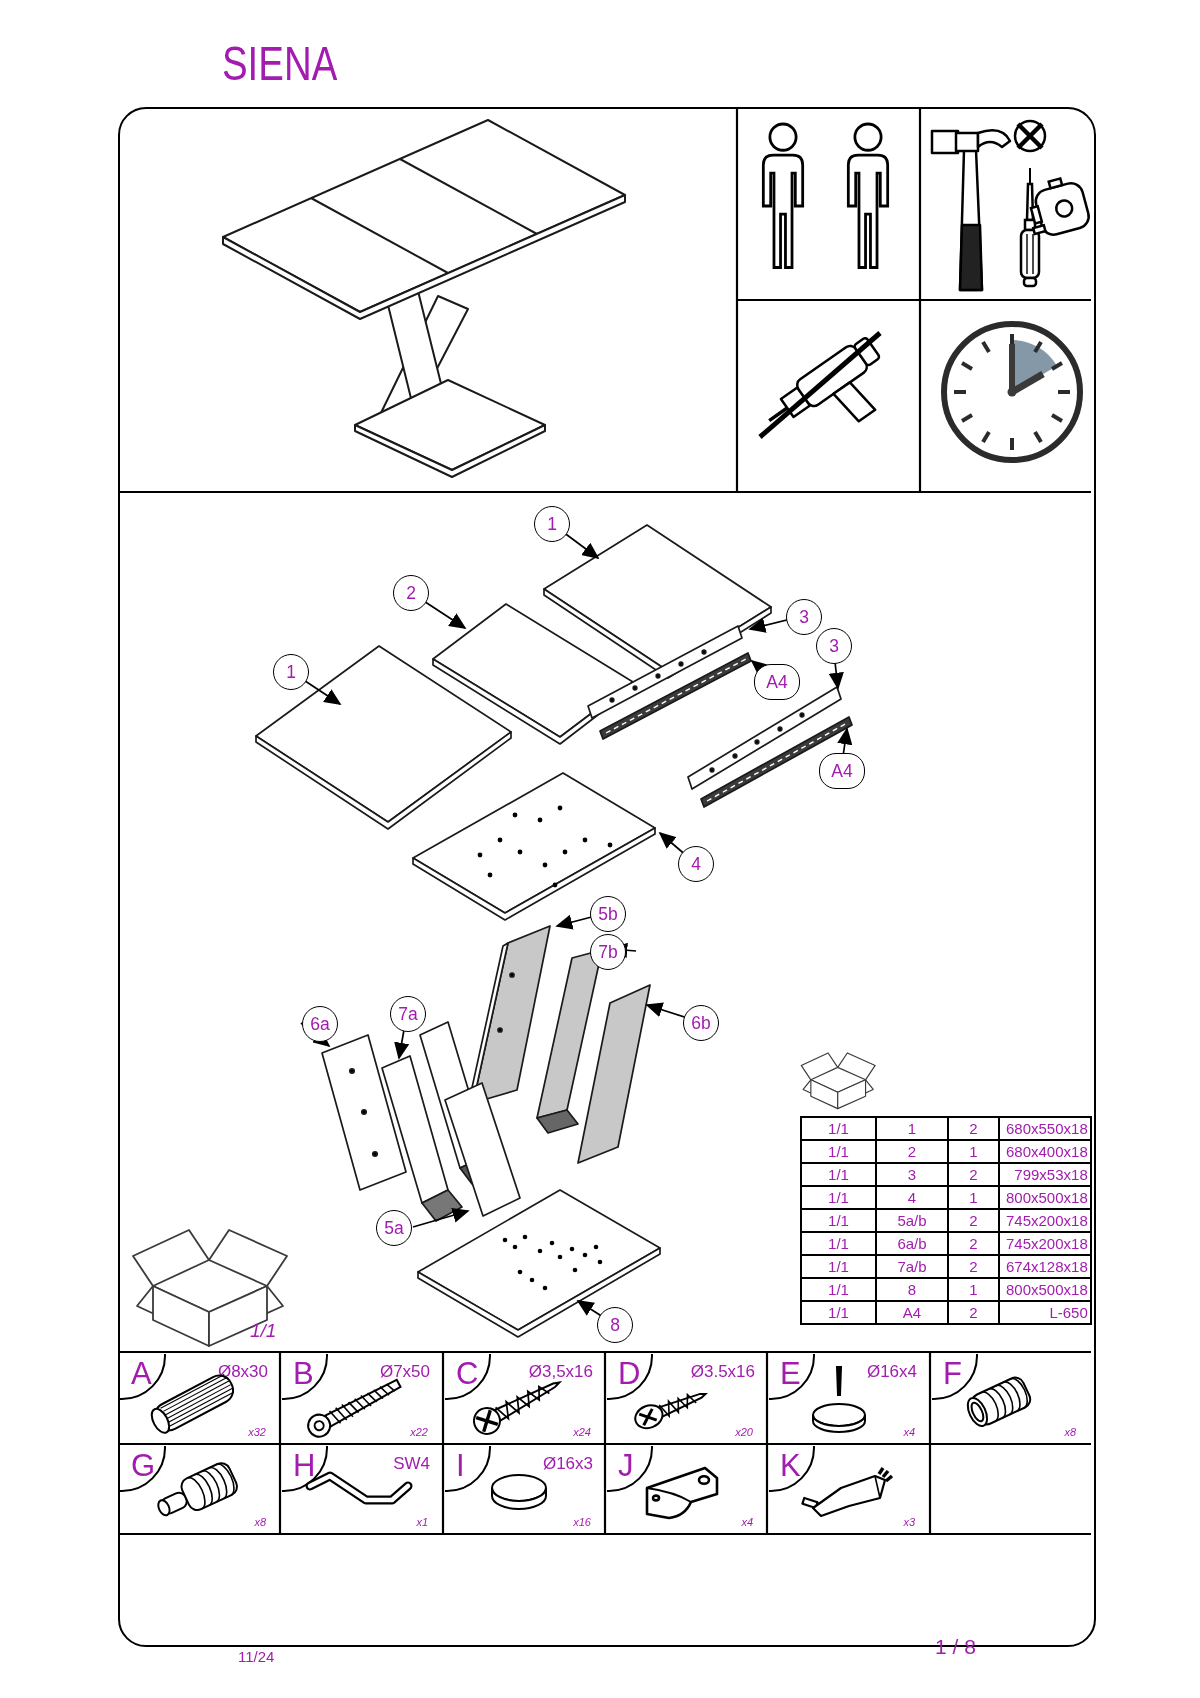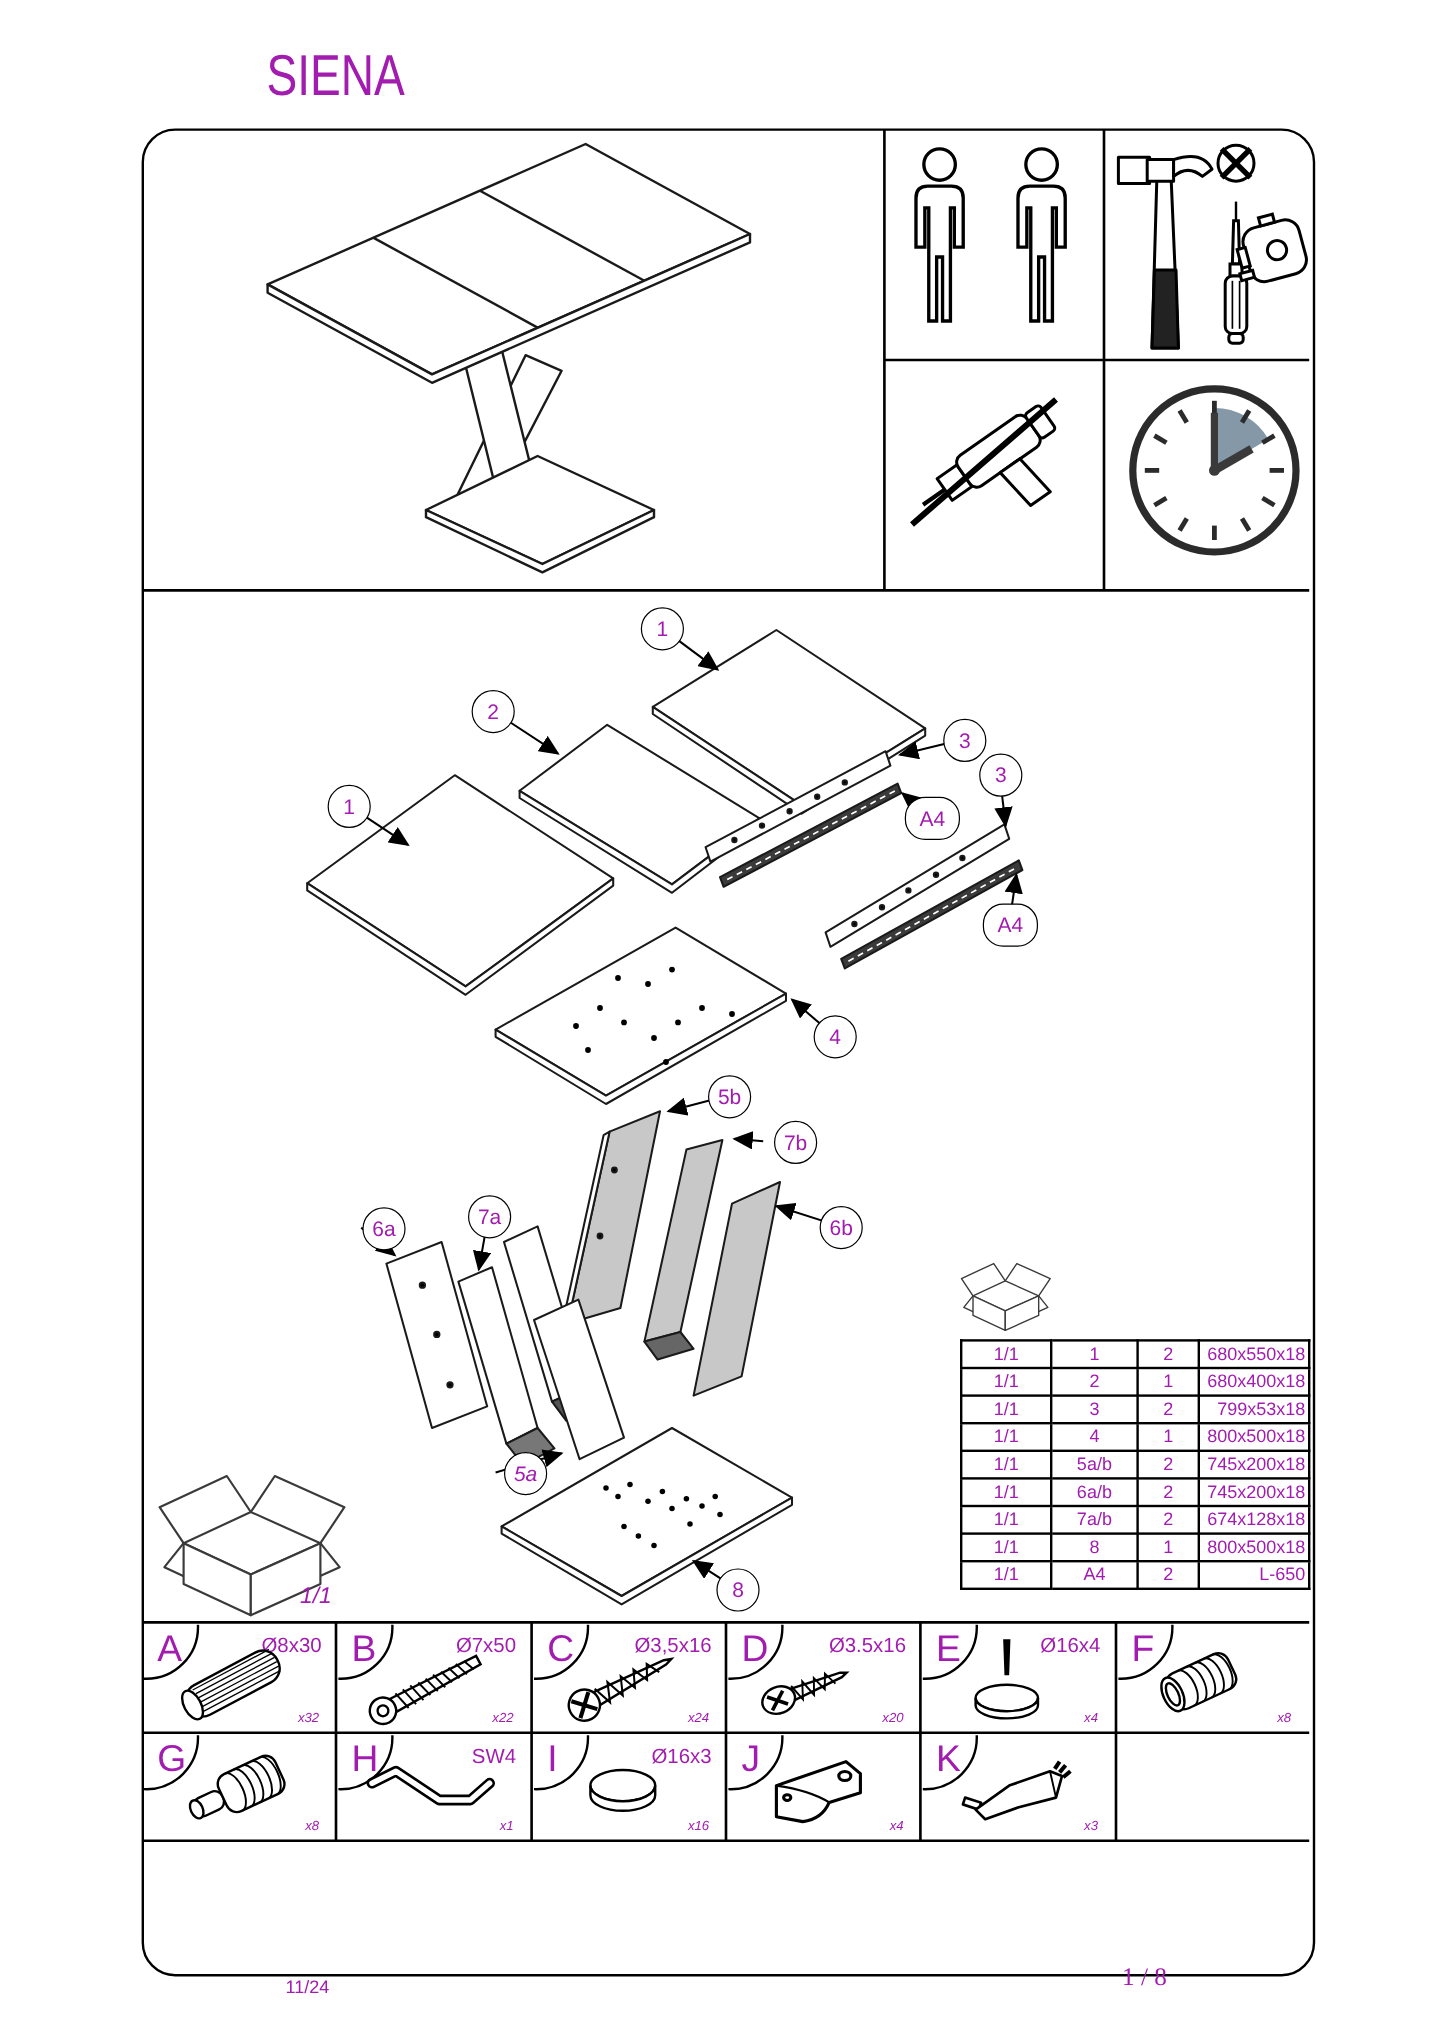--- a/index.html
+++ b/index.html
@@ -17,21 +17,21 @@
   table.parts{position:absolute;left:800px;top:1116px;z-index:3;border-collapse:collapse;background:#fff;}
   table.parts td{border:2px solid #000;height:21px;text-align:center;font-size:15px;padding:0 2px;}
   table.parts td.size{text-align:right;padding-left:6px;}
   .hwcell{position:absolute;z-index:2;overflow:hidden;}
   .hwcell .arc{position:absolute;left:-42px;top:-42px;width:84px;height:84px;border:2px solid #000;border-radius:50%;}
   .hwcell .letter{position:absolute;left:11px;top:2px;font-size:31px;}
   .hwcell .spec{position:absolute;right:12px;top:8px;font-size:17px;}
   .hwcell .qty{position:absolute;right:14px;bottom:6px;font-size:11px;font-style:italic;}
   .hwcell svg{position:absolute;left:0;top:0;}
   .footer-l{left:238px;top:1648px;font-size:15px;z-index:2;}
-  .footer-r{left:935px;top:1635px;font-size:21px;z-index:2;font-family:Liberation Serif, serif;}
+  .footer-r{left:935px;top:1635px;font-size:21px;z-index:2;}
 </style>
 </head>
 <body>
 
 <div class="page">
 
   <div class="abs title">SIENA</div>
 
   <div class="abs outerbox"></div>
 
@@ -284,25 +284,25 @@
 
   <div class="callout" style="left:534px;top:506px;">1</div>
   <div class="callout" style="left:393px;top:575px;">2</div>
   <div class="callout" style="left:273px;top:654px;">1</div>
   <div class="callout" style="left:786px;top:599px;">3</div>
   <div class="callout" style="left:816px;top:628px;">3</div>
   <div class="callout pill" style="left:754px;top:664px;">A4</div>
   <div class="callout pill" style="left:819px;top:753px;">A4</div>
   <div class="callout" style="left:678px;top:846px;">4</div>
   <div class="callout" style="left:590px;top:896px;">5b</div>
-  <div class="callout" style="left:645px;top:934px;">7b</div>
+  <div class="callout" style="left:590px;top:934px;">7b</div>
   <div class="callout" style="left:302px;top:1006px;">6a</div>
   <div class="callout" style="left:390px;top:996px;text-align:center;">7a</div>
   <div class="callout" style="left:683px;top:1005px;text-align:right;">6b</div>
-  <div class="callout" style="left:420px;top:1210px;font-style:italic;">5a</div>
+  <div class="callout" style="left:376px;top:1210px;">5a</div>
   <div class="callout" style="left:597px;top:1307px;">8</div>
 
   <div class="abs pkg-label" style="left:250px;top:1320px;">1/1</div>
 
   <table class="parts">
     <colgroup>
         <col style="width:75px">
         <col style="width:72px">
         <col style="width:51px">
         <col style="width:84px">

